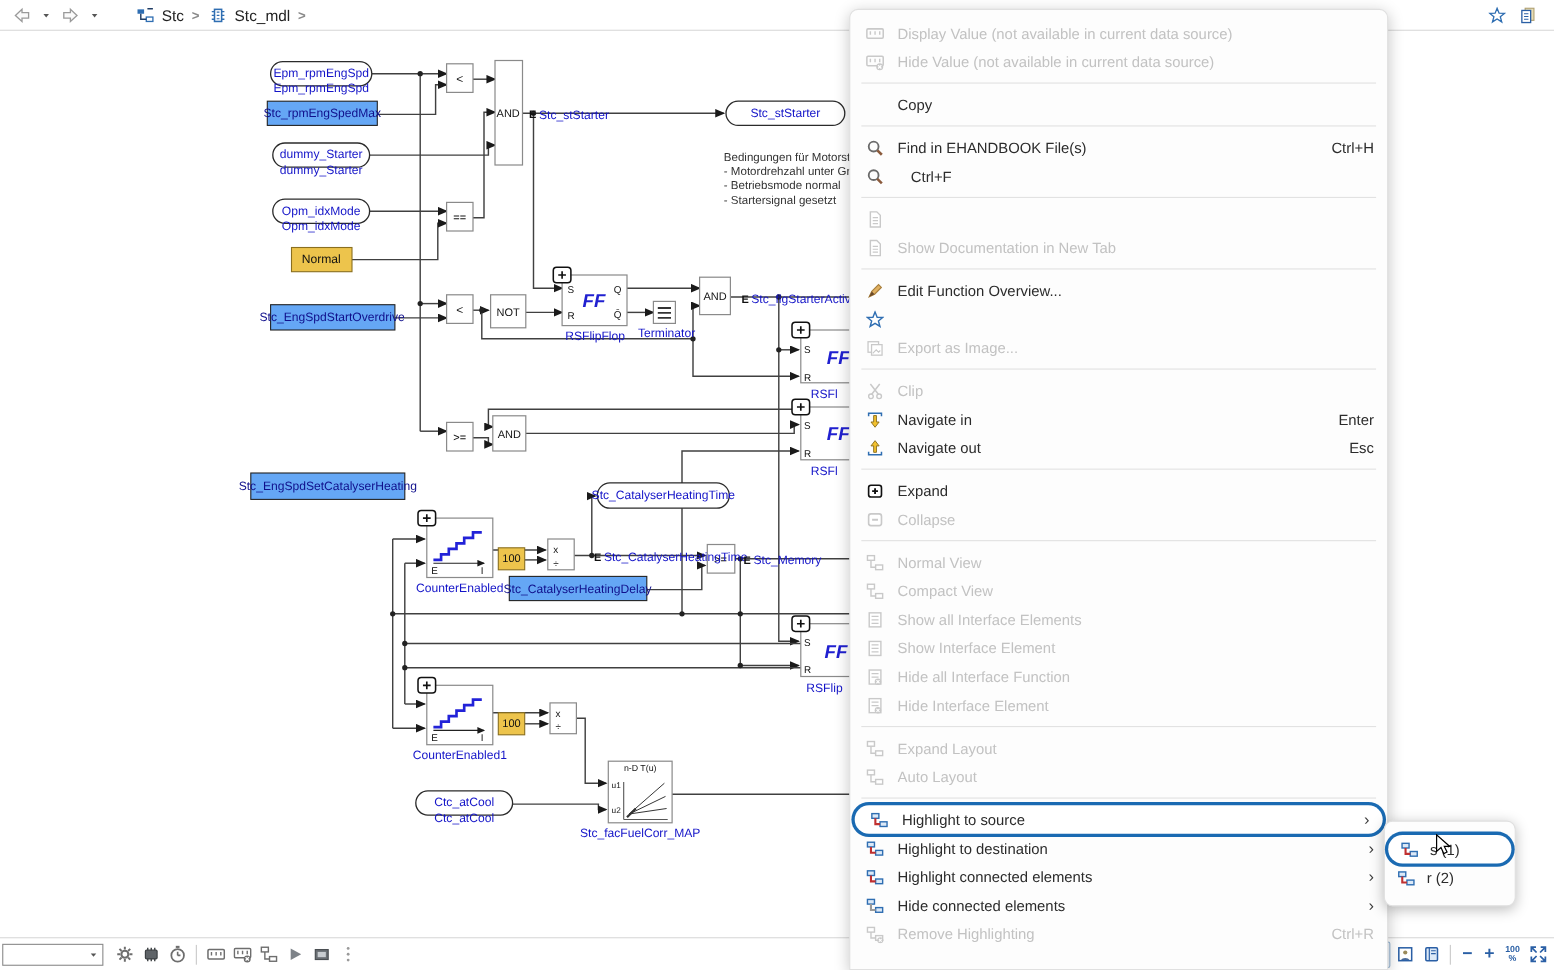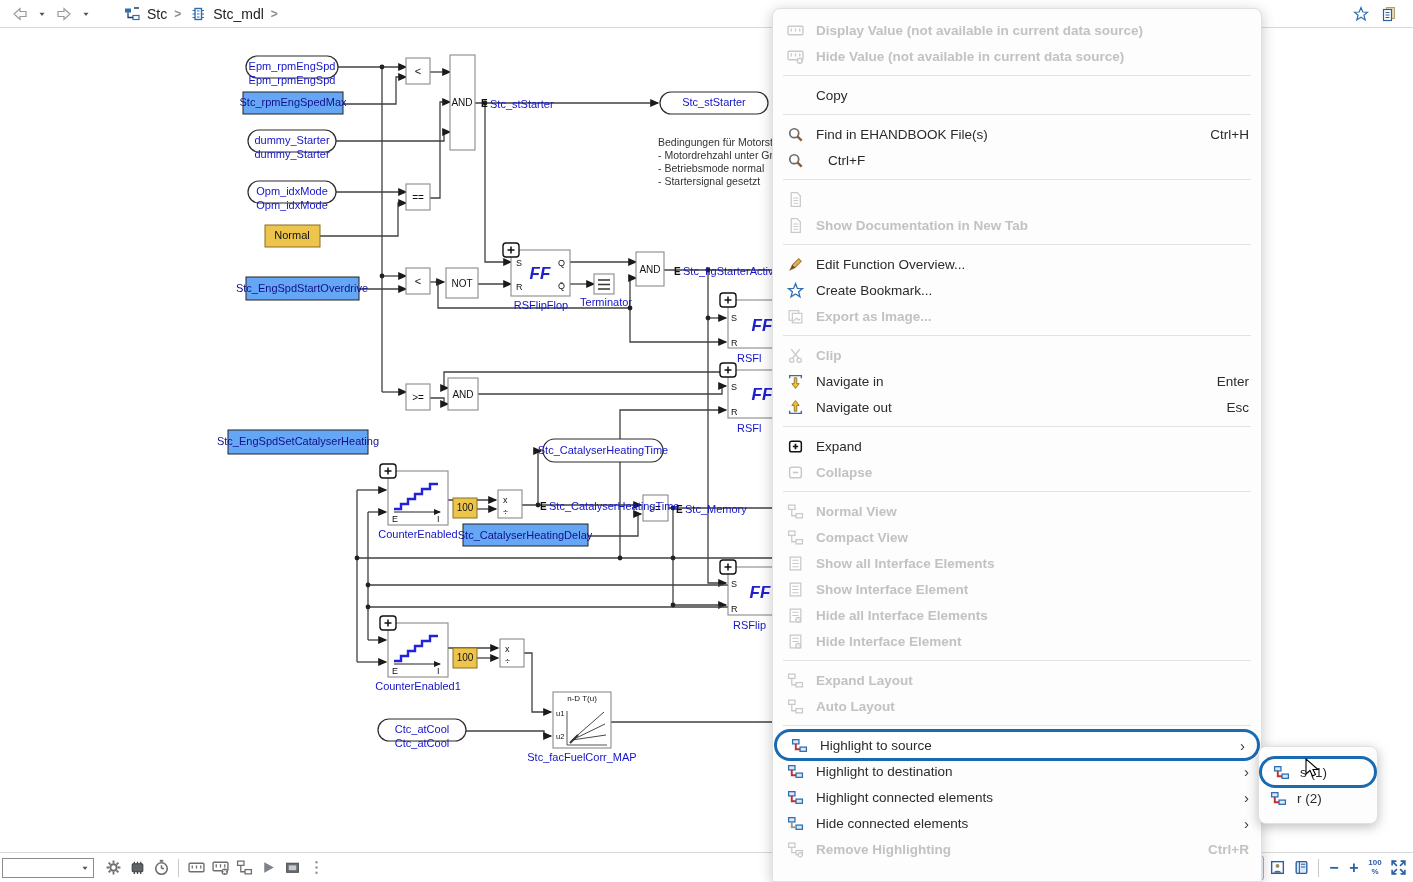--- a/index.html
+++ b/index.html
@@ -36,21 +36,21 @@
   
   .cmenu{position:absolute;left:772px;top:8px;width:490px;height:874px;background:#fdfdfd;
          border:1px solid #e0e0e0;border-radius:8px 8px 0 0;z-index:10;
          box-shadow:0 3px 14px rgba(0,0,0,.22);padding-top:8px;box-sizing:border-box;}
   .mi{height:26px;display:flex;align-items:center;padding:0 12px 0 13px;font-size:13.5px;color:#2b2b2b;white-space:nowrap;}
   .mi .ic{width:18px;height:17px;margin-right:12px;flex:0 0 18px;display:flex;align-items:center;justify-content:center;color:#5f5f5f;}
   .mi .ic svg{width:17px;height:17px;}
   .mi .lbl{flex:1;overflow:hidden;}
   .mi .sc{margin-left:12px;}
   .mi .chev{width:16px;text-align:right;color:#3c3c3c;font-size:15px;line-height:1;}
-  .mi.dis{color:#c2c2c2;font-weight:bold;}
+  .mi.dis{color:#c2c2c2;}
   .mi.dis .ic{color:#c9c9c9;}
   .msep{height:1px;background:#e2e2e2;margin:6px 10px;}
   .mi.hl-ring{box-shadow:0 0 0 3px #1a6ab2;border-radius:14px;margin:0 4px;background:#fff;}
   
   .smenu{position:absolute;left:1258px;top:746px;width:120px;background:#fdfdfd;border:1px solid #e0e0e0;
          border-radius:8px;z-index:12;box-shadow:0 3px 12px rgba(0,0,0,.25);padding:12px 0;box-sizing:border-box;}
   .smi{height:26px;display:flex;align-items:center;padding:0 8px 0 10px;font-size:13.5px;color:#2b2b2b;}
   .smi .ic{width:18px;height:17px;margin-right:10px;display:flex;align-items:center;justify-content:center;}
   .smi .ic svg{width:17px;height:17px;}
   .smi.hl-ring{box-shadow:0 0 0 3px #1a6ab2;border-radius:13px;margin:0 3px;background:#fff;}
@@ -642,21 +642,20 @@
         </svg>
       </span>
     <span class="lbl">Edit Function Overview...</span>
     </div>
   <div class="mi">
     <span class="ic">
         <svg>
           <use href="#i-star"></use>
         </svg>
       </span>
-    <span class="lbl">Create Bookmark...</span>
     </div>
   <div class="mi dis">
     <span class="ic">
         <svg>
           <use href="#i-img"></use>
         </svg>
       </span>
     <span class="lbl">Export as Image...</span>
     </div>
   <div class="msep"></div>
@@ -735,21 +734,21 @@
         </svg>
       </span>
     <span class="lbl">Show Interface Element</span>
     </div>
   <div class="mi dis">
     <span class="ic">
         <svg>
           <use href="#i-ifacex"></use>
         </svg>
       </span>
-    <span class="lbl">Hide all Interface Elements</span>
+    <span class="lbl">Hide all Interface Function</span>
     </div>
   <div class="mi dis">
     <span class="ic">
         <svg>
           <use href="#i-ifacex"></use>
         </svg>
       </span>
     <span class="lbl">Hide Interface Element</span>
     </div>
   <div class="msep"></div>

